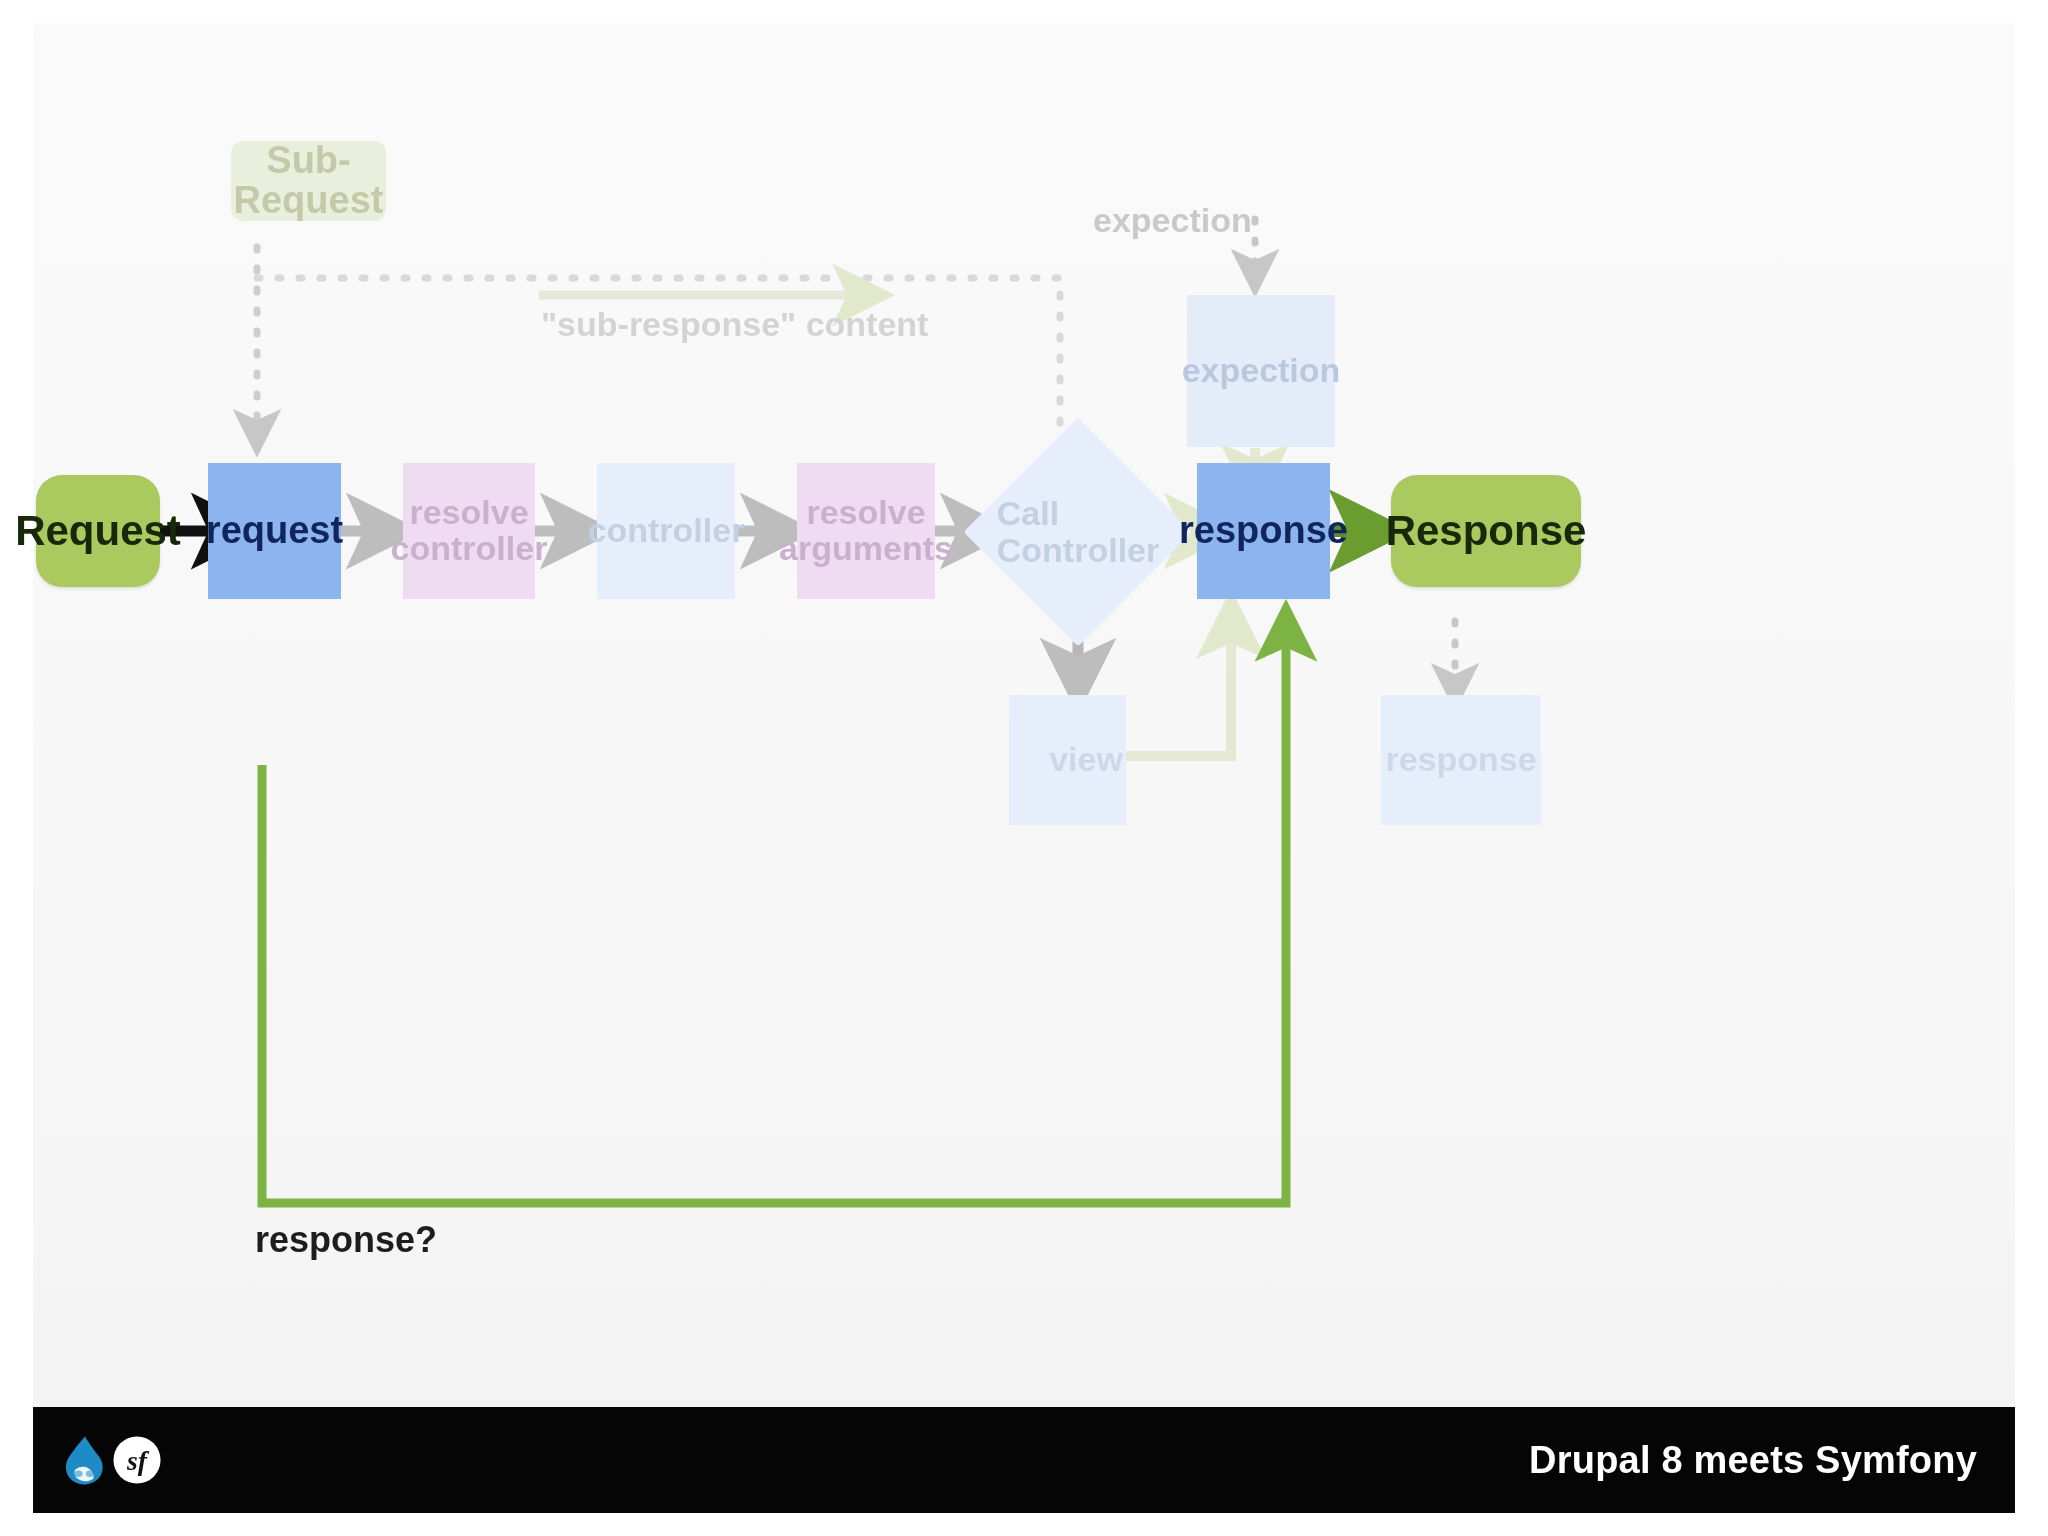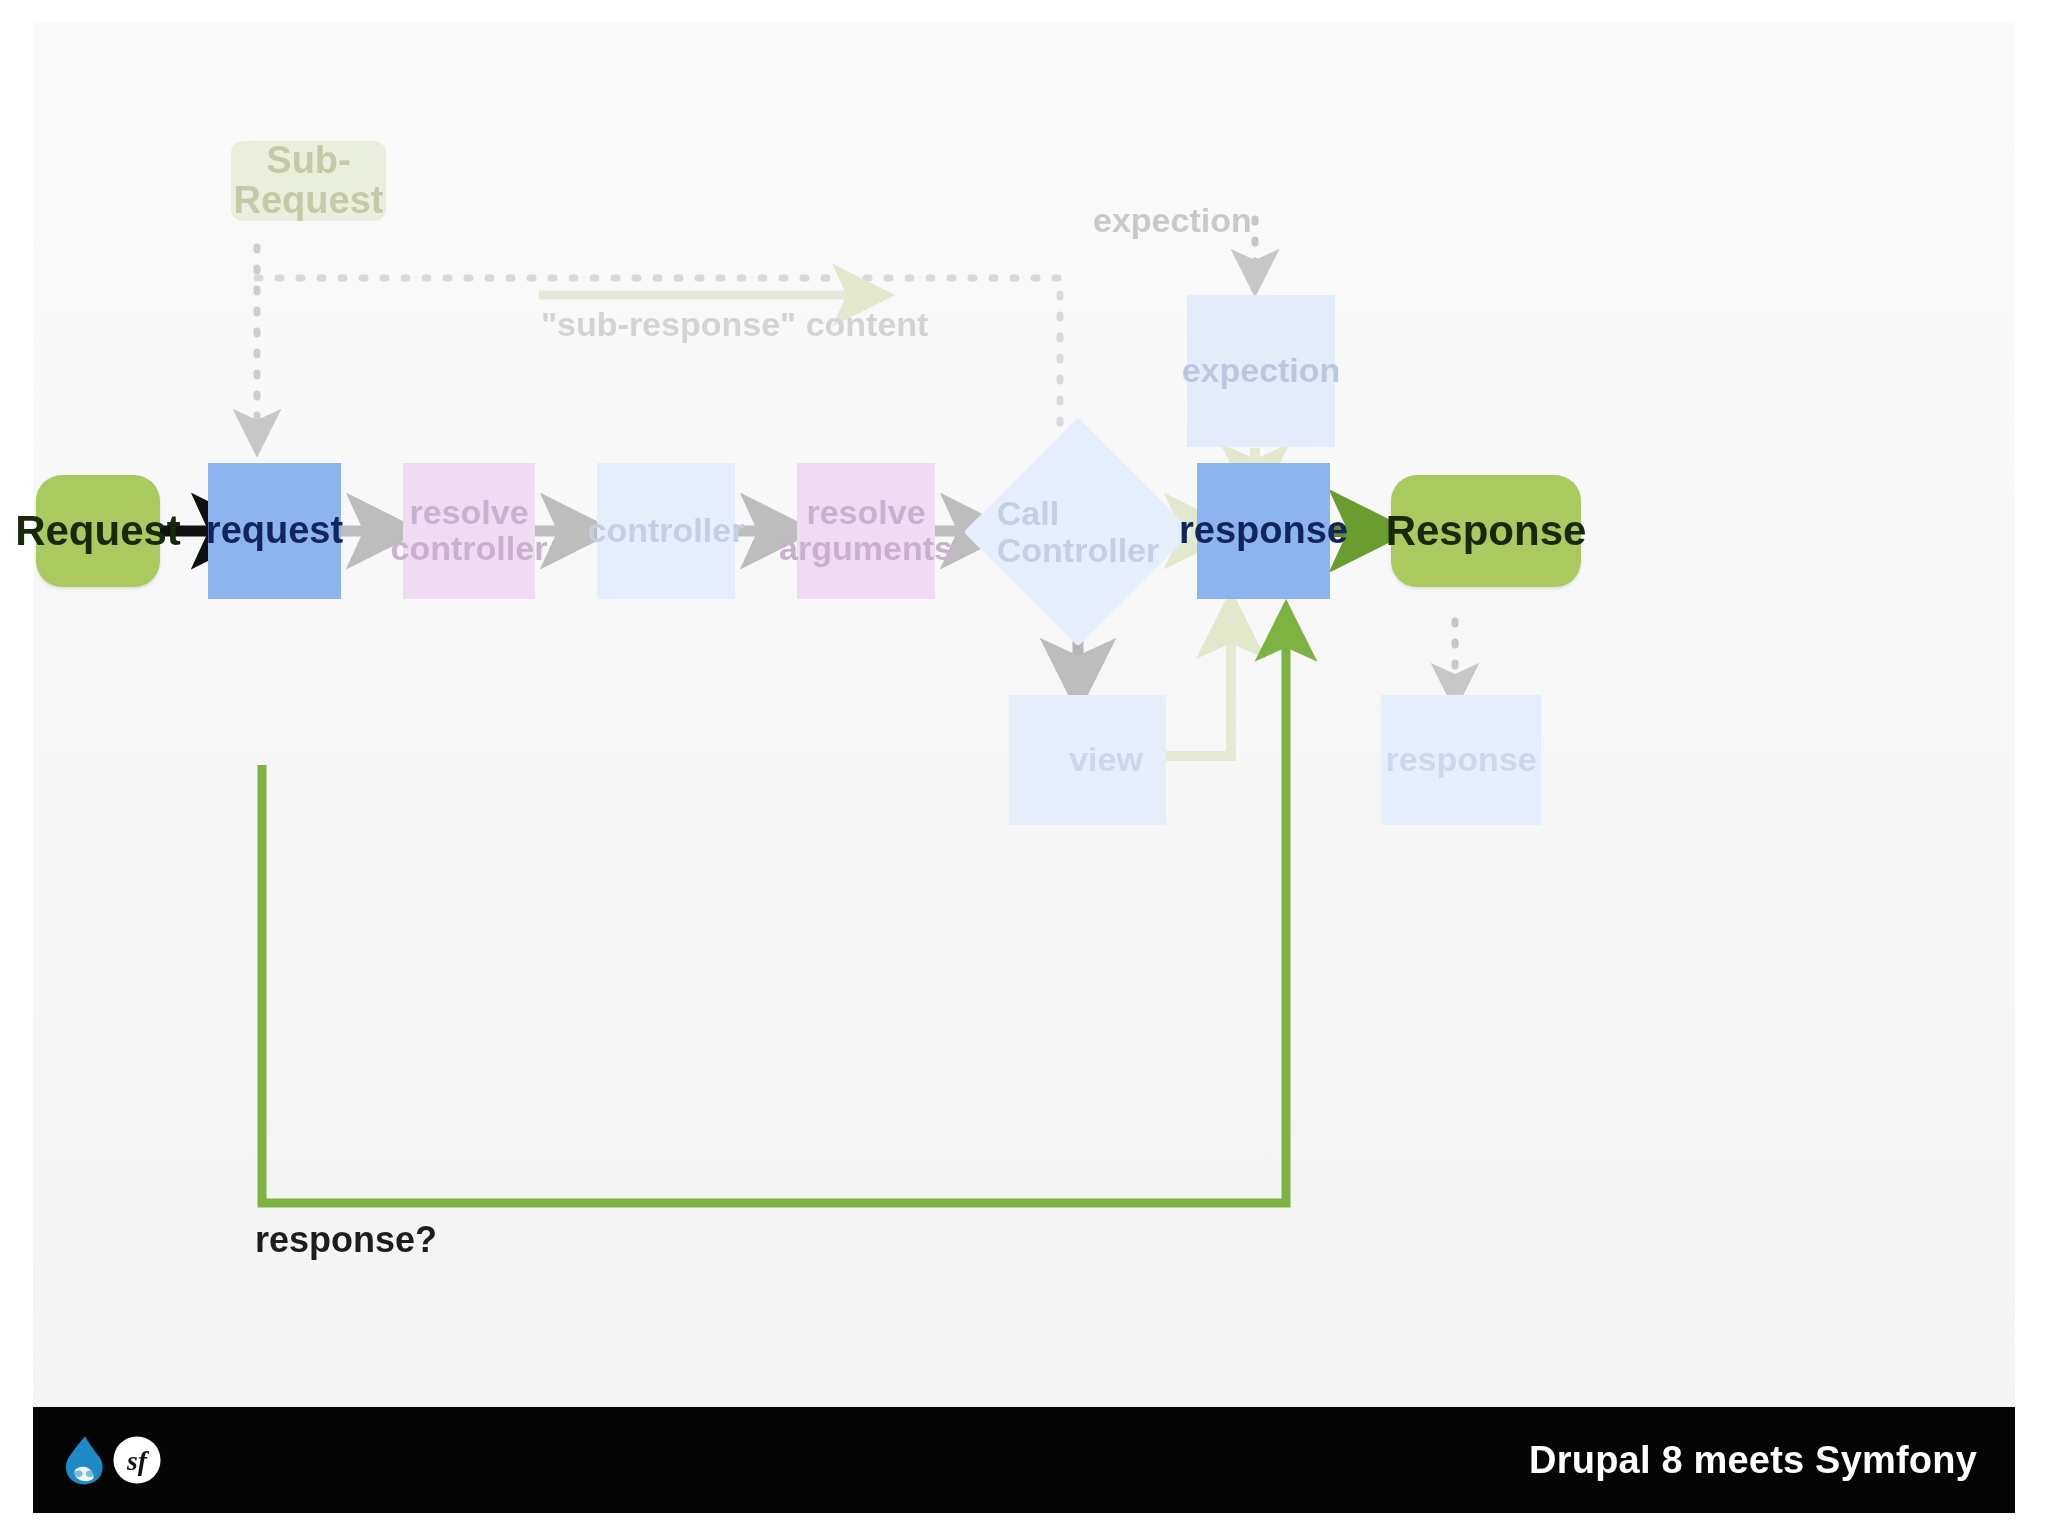--- a/index.html
+++ b/index.html
@@ -262,21 +262,21 @@
       <div class="dlabel">Call
 Controller</div>
     </div>
 
     <div class="node ev-strong" style="left:1164px; top:440px; width:133px; height:136px;">response</div>
 
     <div class="node capsule" style="left:1358px; top:452px; width:190px; height:112px;">Response</div>
 
     <div class="node ev-bluer" style="left:1154px; top:272px; width:148px; height:152px;">expection</div>
 
-    <div class="node ev-ghost" style="left:976px; top:672px; width:157px; height:130px;padding-left:37px;">view</div>
+    <div class="node ev-ghost" style="left:976px; top:672px; width:117px; height:130px;padding-left:37px;">view</div>
 
     <div class="node ev-ghost" style="left:1348px; top:672px; width:160px; height:130px;">response</div>
 
     <div class="label lbl-sub" style="left:508px; top:282px;">"sub-response" content</div>
 
     <div class="label lbl-faint" style="left:1060px; top:178px;">expection</div>
 
     <div class="label lbl-dark" style="left:222px; top:1196px;">response?</div>
 
   </div>

